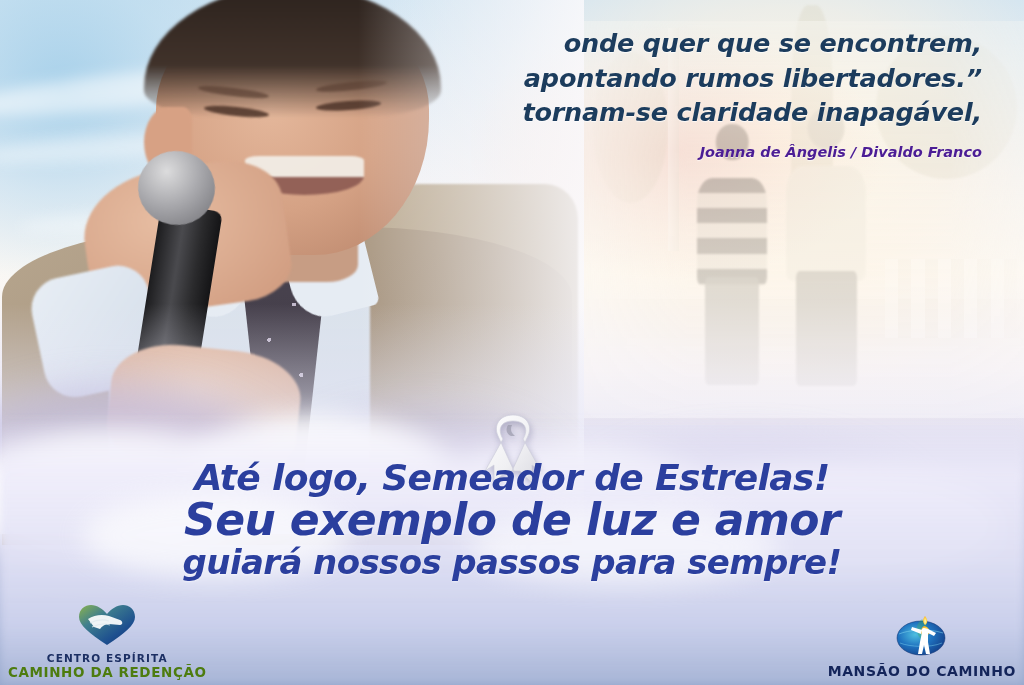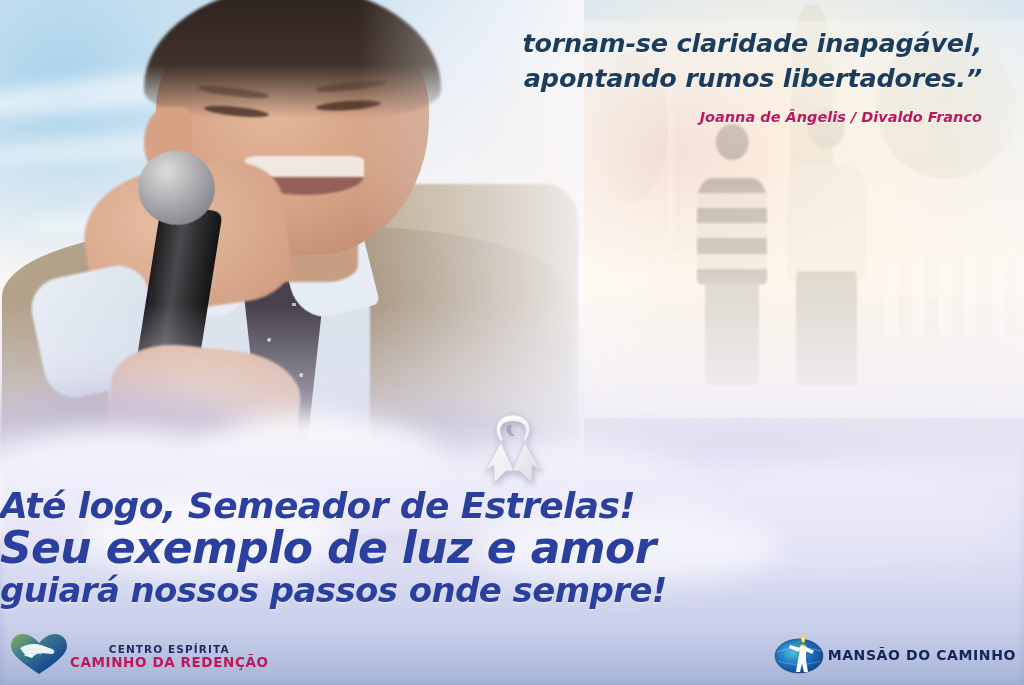--- a/index.html
+++ b/index.html
@@ -284,74 +284,74 @@
     color: #1c3c5d;
     text-shadow: 0 1px 1px rgba(255,255,255,.75);
     white-space: nowrap;
   }
   .quote-attr {
     margin-top: 13px;
     font-family: "DejaVu Sans", sans-serif;
     font-style: italic;
     font-weight: bold;
     font-size: 14.5px;
-    color: #be185d;
+    color: #4c1d95;
     text-shadow: 0 1px 1px rgba(255,255,255,.7);
   }
 
   
   .ribbon {
     position: absolute;
     left: 481px;
     top: 409px;
     width: 64px;
     height: 76px;
     filter: drop-shadow(1px 3px 3px rgba(110,110,150,.45));
   }
 
   
   .headline {
     position: absolute;
     left: 0; right: 0;
-    top: 487px;
-    text-align: left;
+    top: 459px;
+    text-align: center;
   }
   .hl {
     font-family: "DejaVu Sans", sans-serif;
     font-style: italic;
     font-weight: bold;
     color: #2b3f9e;
     letter-spacing: -0.6px;
     line-height: 1.06;
     text-shadow: 0 1px 2px rgba(255,255,255,.55);
     white-space: nowrap;
   }
   .hl1 { font-size: 36px; }
   .hl2 { font-size: 44px; }
   .hl3 { font-size: 34px; }
 
   
   .logo {
     position: absolute;
     bottom: 5px;
     display: flex;
-    flex-direction: row;
+    flex-direction: column;
     align-items: center;
   }
   .logo-left { left: 8px; }
   .logo-right { right: 8px; align-items: center; }
   .logo-mark { display:block; }
   .logo-txt { text-align:center; line-height:1.12; margin-top:2px; }
   .logo-l1 {
     font-family:"DejaVu Sans", sans-serif;
     font-weight:bold; font-size:10.5px; letter-spacing:1.1px; color:#1c2f63;
   }
   .logo-l2 {
     font-family:"DejaVu Sans", sans-serif;
-    font-weight:bold; font-size:13.5px; letter-spacing:0.6px; color:#be185d;
+    font-weight:bold; font-size:13.5px; letter-spacing:0.6px; color:#4d7c0f;
   }
   .logo-single {
     font-family:"DejaVu Sans", sans-serif;
     font-weight:bold; font-size:14px; letter-spacing:0.6px; color:#14255a;
   }
 </style>
 </head>
 <body>
 
 <div id="poster">
@@ -416,43 +416,44 @@
     <div class="cloud-hi" style="left:-4%;top:34%;width:30%;height:34%;"></div>
     <div class="cloud-hi" style="left:18%;top:30%;width:26%;height:30%;"></div>
     <div class="cloud-hi" style="left:40%;top:38%;width:30%;height:30%;opacity:.9;"></div>
     <div class="cloud-hi" style="left:64%;top:44%;width:34%;height:28%;opacity:.85;"></div>
     <div class="cloud-base"></div>
     <div class="cloud-hi" style="left:8%;top:50%;width:26%;height:22%;opacity:.7;"></div>
     <div class="cloud-hi" style="left:46%;top:54%;width:30%;height:20%;opacity:.6;"></div>
   </div>
 
   <div class="quote">
+    <div class="quote-line">onde quer que se encontrem,</div>
+    <div class="quote-line">apontando rumos libertadores.”</div>
     <div class="quote-line">tornam-se claridade inapagável,</div>
-    <div class="quote-line">apontando rumos libertadores.”</div>
     <div class="quote-attr">Joanna de Ângelis / Divaldo Franco</div>
   </div>
 
   <div class="ribbon">
     <svg viewBox="0 0 64 76" width="64" height="76" aria-hidden="true">
       <defs>
         <linearGradient id="rg" x1="0" y1="0" x2="1" y2="1">
           <stop offset="0%" stop-color="#ffffff"></stop>
           <stop offset="55%" stop-color="#f0f0f3"></stop>
           <stop offset="100%" stop-color="#d9d9e0"></stop>
         </linearGradient>
       </defs>
       <path d="M32 6 C19 6 12 16 17 27 L33 62 L25 62 L13 74 L13 56 L4 62 L22 30 C16 20 20 12 32 12 C44 12 48 20 42 30 L60 62 L51 56 L51 74 L39 62 L31 62 L47 27 C52 16 45 6 32 6 Z" fill="url(#rg)" stroke="#cfcfdb" stroke-width="0.7"></path>
       <path d="M27 16 C24 21 26 25 30 27 L34 27 C30 24 29 20 31 16 Z" fill="#8d8d9c" opacity="0.55"></path>
     </svg>
   </div>
 
   <div class="headline">
     <div class="hl hl1">Até logo, Semeador de Estrelas!</div>
     <div class="hl hl2">Seu exemplo de luz e amor</div>
-    <div class="hl hl3">guiará nossos passos onde sempre!</div>
+    <div class="hl hl3">guiará nossos passos para sempre!</div>
   </div>
 
   <div class="logo logo-left">
     <span class="logo-mark">
       <svg viewBox="0 0 62 44" width="62" height="44" aria-hidden="true">
         <defs>
           <linearGradient id="hg" x1="0" y1="0" x2="1" y2="1">
             <stop offset="0%" stop-color="#8ab24f"></stop>
             <stop offset="32%" stop-color="#3f7f8e"></stop>
             <stop offset="70%" stop-color="#1d4f8f"></stop>

